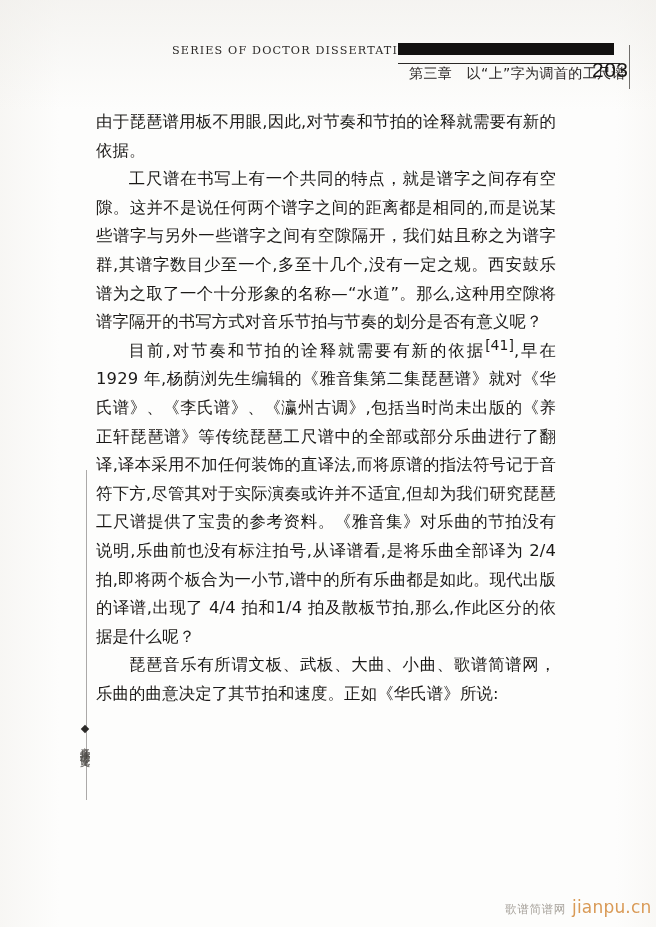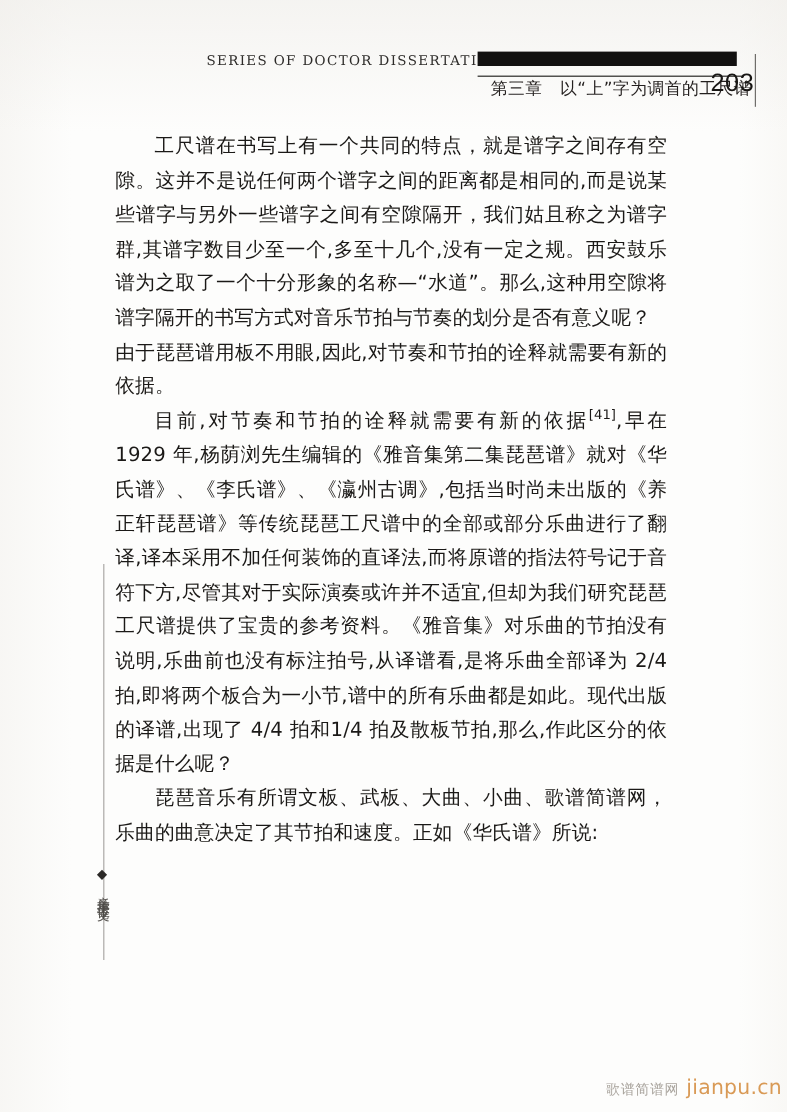--- a/index.html
+++ b/index.html
@@ -120,21 +120,21 @@
     color: #1d1b19;
     text-align: justify;
     text-justify: inter-character;
     text-indent: 2em;
     letter-spacing: 0.2px;
     filter: blur(0.18px);
   }
   .quote.after-gap { margin-top: 12px; }
 
   sup.fn {
-    font-size: 11px;
+    font-size: 14px;
     vertical-align: super;
     line-height: 0;
     letter-spacing: 0;
   }
 
   
   .scan-line {
     position: absolute;
     left: 86px;
     top: 470px;
@@ -208,23 +208,23 @@
     <div class="runhead-rule"></div>
     <div class="runhead-chapter">第三章　以“上”字为调首的工尺谱</div>
     <div class="runhead-page">203</div>
     <div class="runhead-tick"></div>
   </div>
 
   <div class="scan-line"></div>
 
   <div class="col">
 
+    <p class="body noindent">由于琵琶谱用板不用眼,因此,对节奏和节拍的诠释就需要有新的依据。</p>
+
     <p class="body">工尺谱在书写上有一个共同的特点，就是谱字之间存有空隙。这并不是说任何两个谱字之间的距离都是相同的,而是说某些谱字与另外一些谱字之间有空隙隔开，我们姑且称之为谱字群,其谱字数目少至一个,多至十几个,没有一定之规。西安鼓乐谱为之取了一个十分形象的名称—“水道”。那么,这种用空隙将谱字隔开的书写方式对音乐节拍与节奏的划分是否有意义呢？</p>
-
-    <p class="body noindent">由于琵琶谱用板不用眼,因此,对节奏和节拍的诠释就需要有新的依据。</p>
 
     <p class="body">
       <span>目前,对节奏和节拍的诠释就需要有新的依据</span><sup class="fn">[41]</sup><span>,早在 1929 年,杨荫浏先生编辑的《雅音集第二集琵琶谱》就对《华氏谱》、《李氏谱》、《瀛州古调》,包括当时尚未出版的《养正轩琵琶谱》等传统琵琶工尺谱中的全部或部分乐曲进行了翻译,译本采用不加任何装饰的直译法,而将原谱的指法符号记于音符下方,尽管其对于实际演奏或许并不适宜,但却为我们研究琵琶工尺谱提供了宝贵的参考资料。《雅音集》对乐曲的节拍没有说明,乐曲前也没有标注拍号,从译谱看,是将乐曲全部译为 2/4 拍,即将两个板合为一小节,谱中的所有乐曲都是如此。现代出版的译谱,出现了 4/4 拍和1/4 拍及散板节拍,那么,作此区分的依据是什么呢？</span>
     </p>
 
     <p class="body">琵琶音乐有所谓文板、武板、大曲、小曲、歌谱简谱网，乐曲的曲意决定了其节拍和速度。正如《华氏谱》所说:</p>
 
 
 
 

